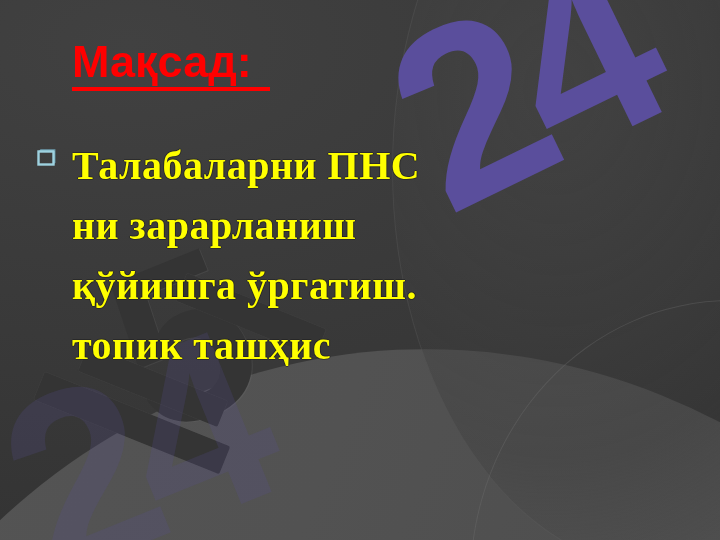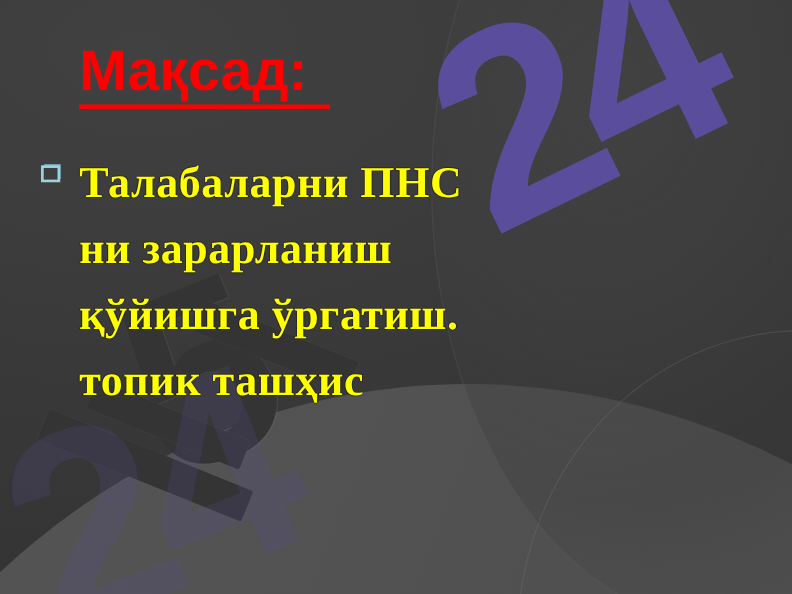--- a/index.html
+++ b/index.html
@@ -113,21 +113,21 @@
   
   .content { position: absolute; inset: 0; }
 
   .title {
     position: absolute;
     left: 72px;
     top: 38px;
     color: #ff0000;
     font-family: "Liberation Sans", sans-serif;
     font-weight: 700;
-    font-size: 52px;
+    font-size: 45px;
     line-height: 1.05;
     letter-spacing: 0px;
     white-space: pre;
     border-bottom: 4px solid #ff0000;
     padding-bottom: 2px;
     padding-right: 6px;
     display: inline-block;
   }
 
   .body-block {

